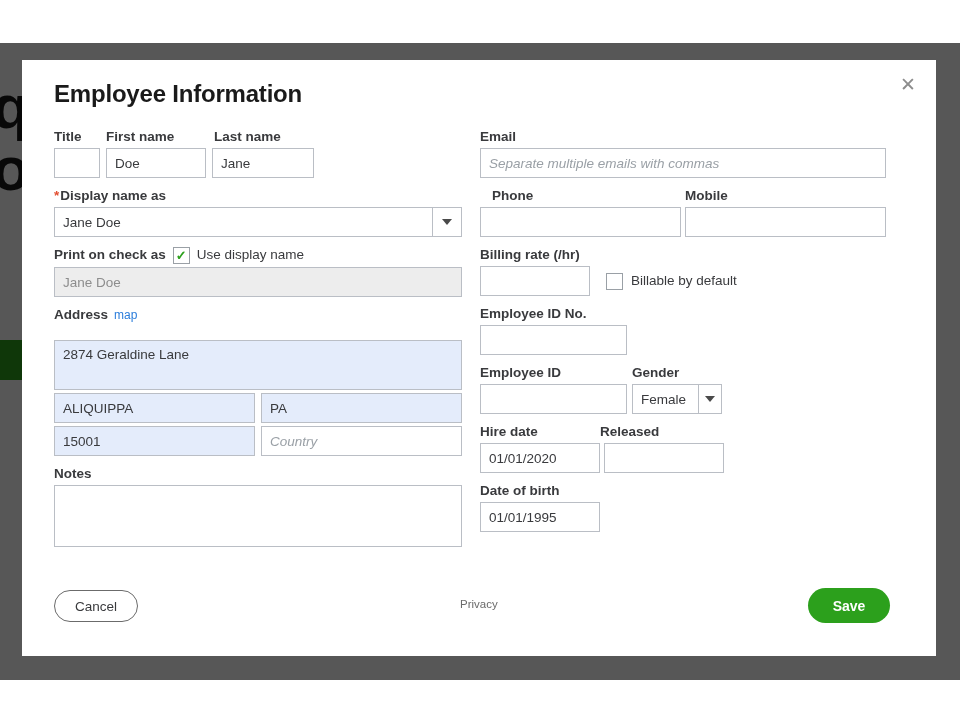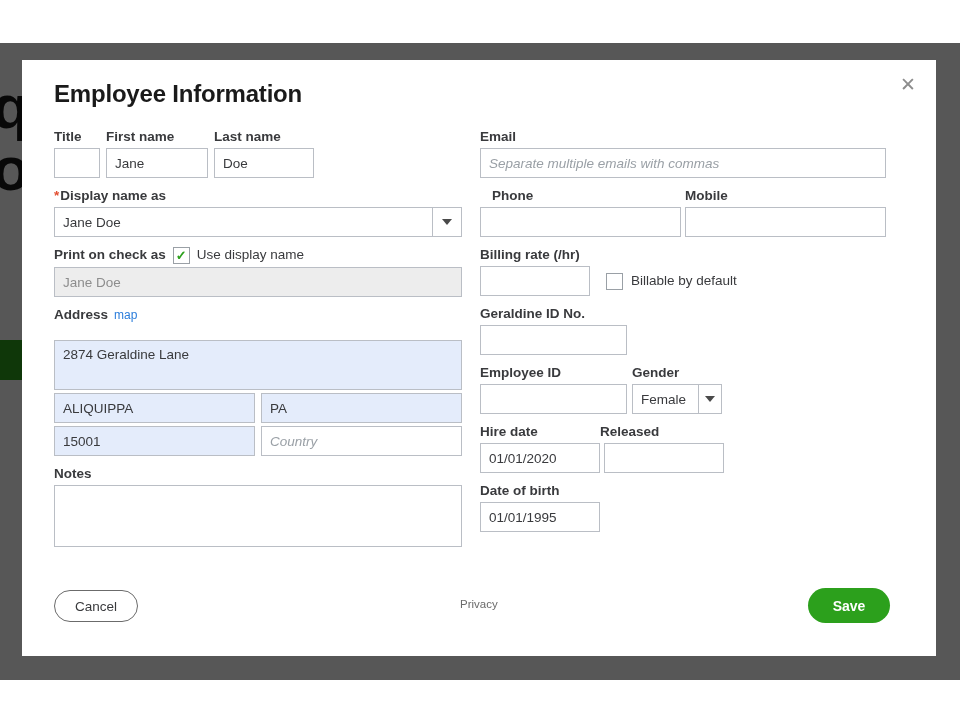--- a/index.html
+++ b/index.html
@@ -294,22 +294,22 @@
   <div class="col" id="col-left">
 
     <div class="row">
       <div class="lbl" style="width:52px;">Title</div>
       <div class="lbl" style="width:108px;">First name</div>
       <div class="lbl">Last name</div>
     </div>
 
     <div class="name-row">
       <div class="fld" id="f-title"></div>
+      <div class="fld" id="f-last">Doe</div>
       <div class="fld" id="f-first">Jane</div>
-      <div class="fld" id="f-last">Doe</div>
     </div>
 
     <div class="lbl mt-lbl">
       <span class="req">*</span><span>Display name as</span>
     </div>
 
     <div id="f-display-wrap">
       <div class="fld" id="f-display">Jane Doe</div>
       <div id="display-caret">
           <span class="caret"></span>
@@ -360,21 +360,21 @@
       <div class="fld" id="f-mobile"></div>
     </div>
 
     <div class="lbl mt-lbl">Billing rate (/hr)</div>
     <div class="rate-row">
       <div class="fld" id="f-rate"></div>
       <span class="billable-box"></span>
       <span class="lbl-thin">Billable by default</span>
     </div>
 
-    <div class="lbl mt-lbl">Geraldine ID No.</div>
+    <div class="lbl mt-lbl">Employee ID No.</div>
     <div class="fld" id="f-empidno"></div>
 
     <div class="id-lbls">
       <div class="lbl a">Employee ID</div>
       <div class="lbl">Gender</div>
     </div>
     <div class="id-row">
       <div class="fld" id="f-empid"></div>
       <div id="f-gender-wrap">
         <div class="fld" id="f-gender">Female</div>

